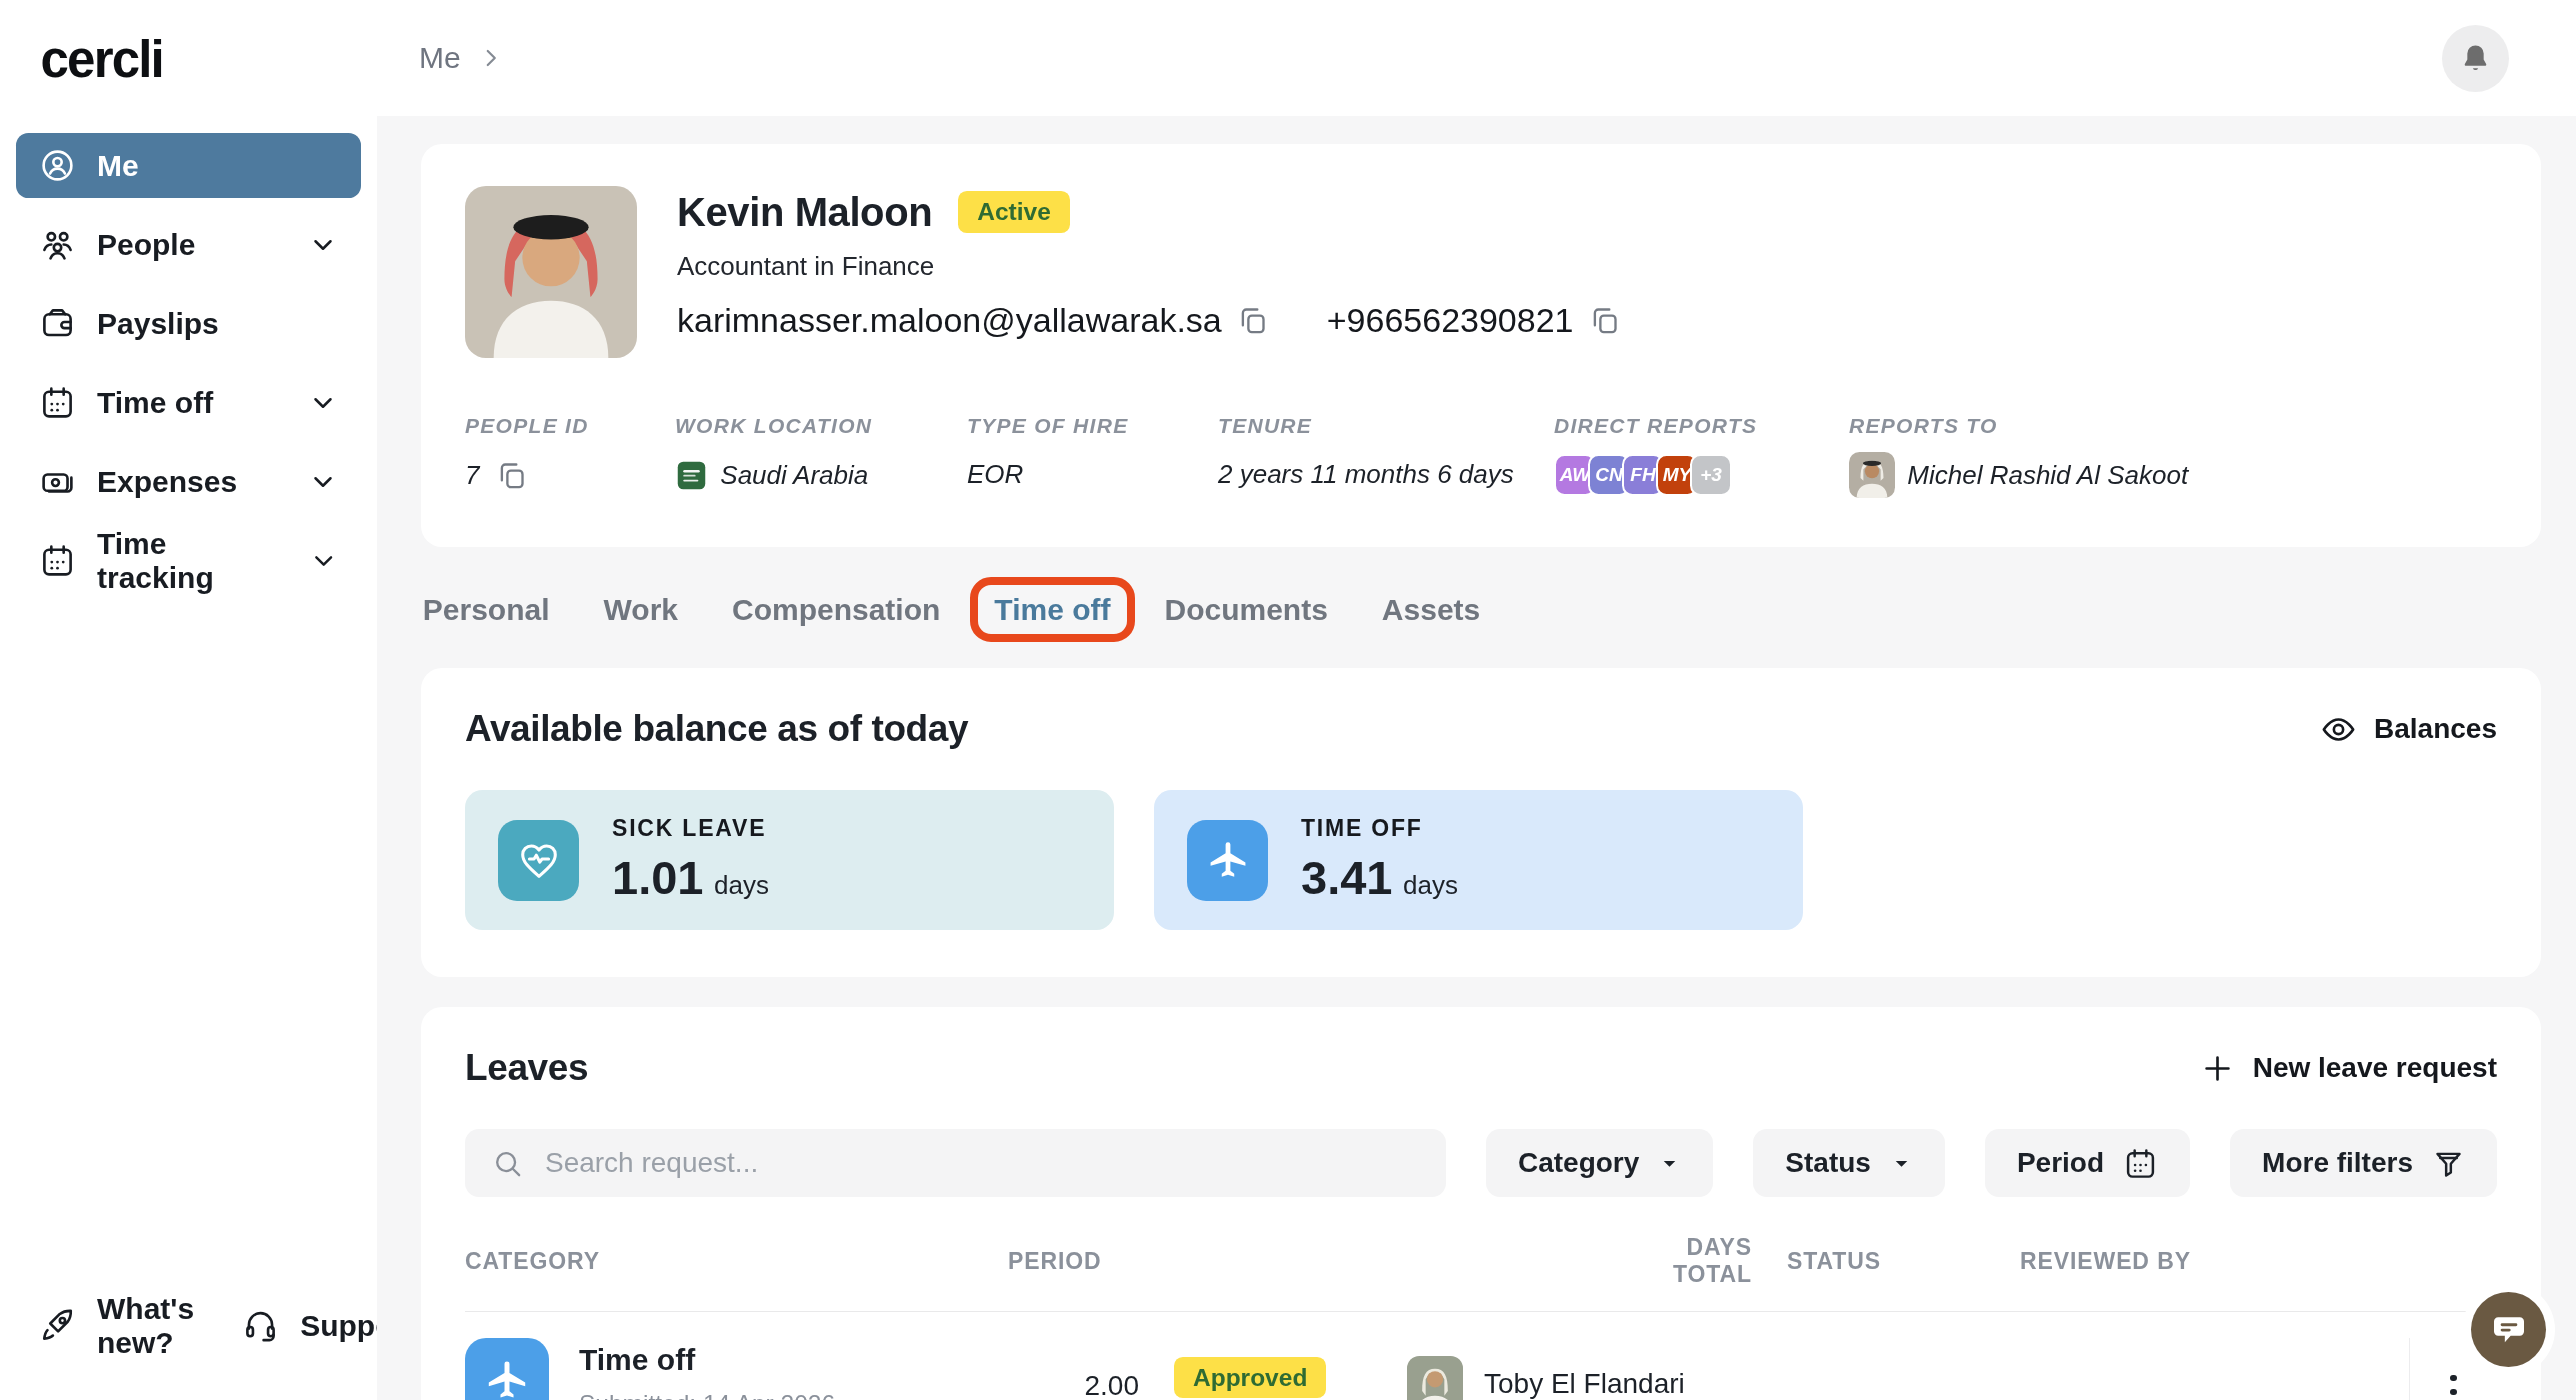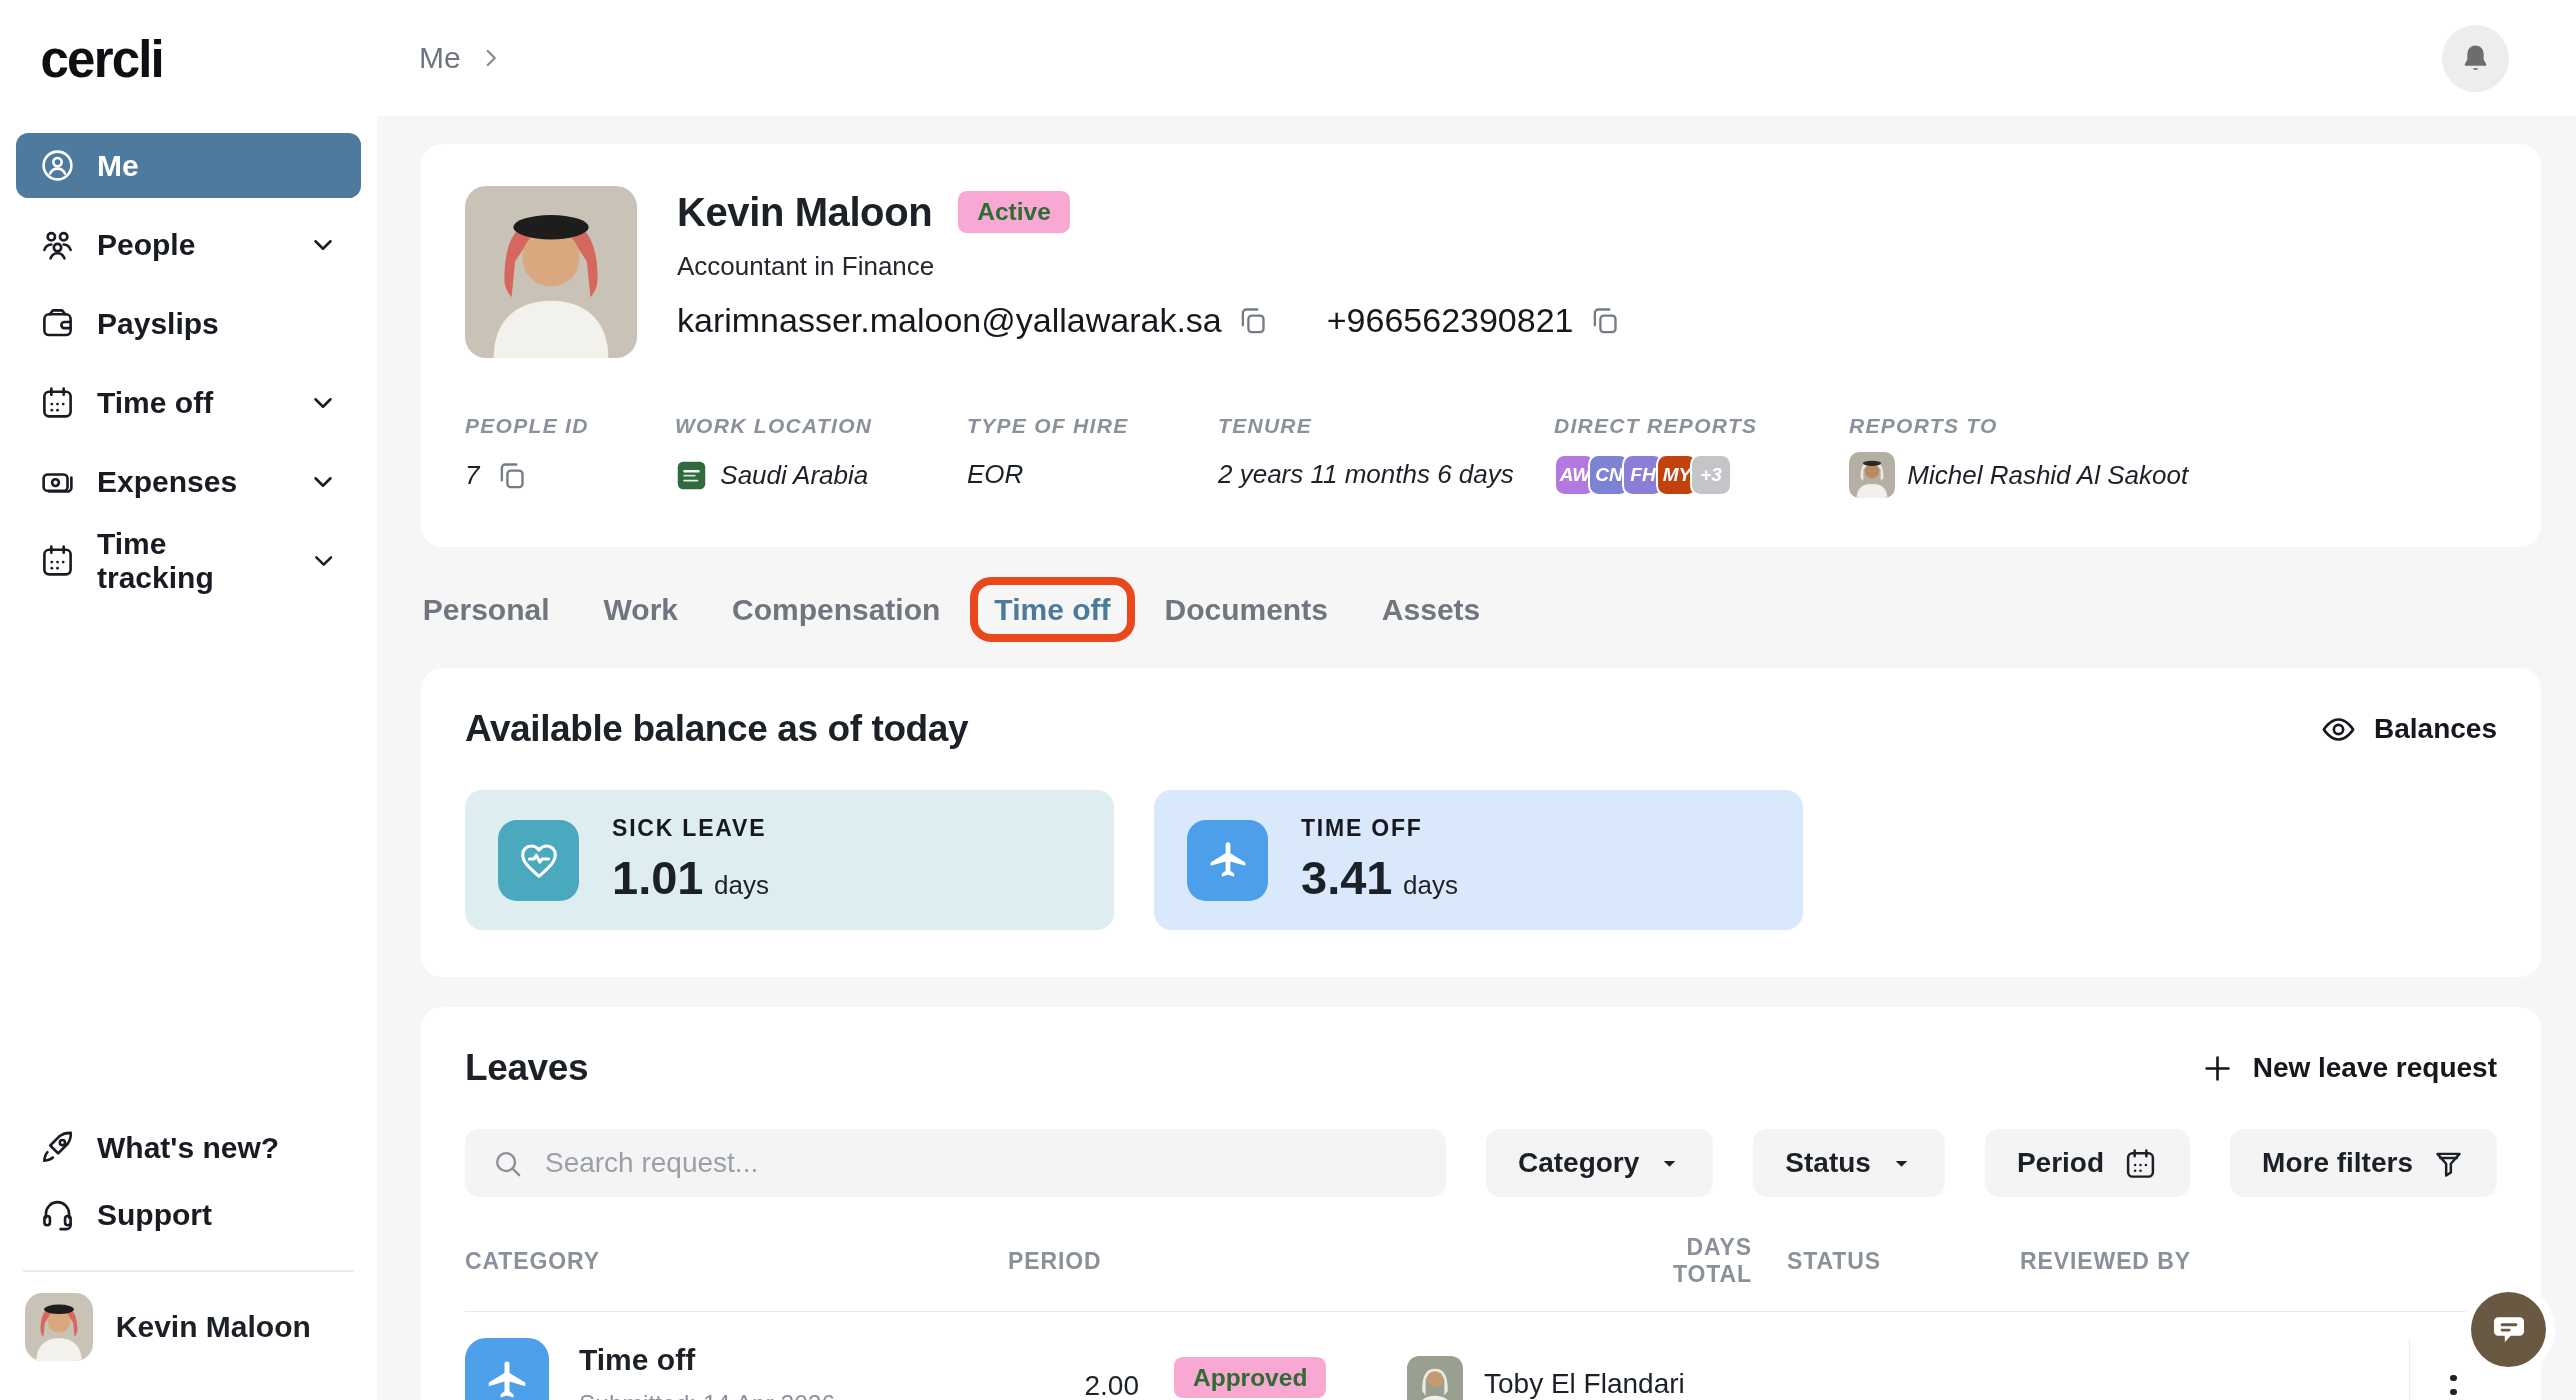--- a/index.html
+++ b/index.html
@@ -12,42 +12,42 @@
   .app { display:flex; width:100%; height:100%; }
 
   
   .sidebar { width:377px; flex:none; background:#fff; display:flex; flex-direction:column; padding:30px 16px 39px; }
   .logo { font-size:51px; font-weight:800; letter-spacing:-1.8px; padding-left:24.5px; margin-bottom:44px; color:#0d0f12; }
   .nav { display:flex; flex-direction:column; gap:14px; }
   .nav-item { display:flex; align-items:center; gap:21px; height:65px; padding:0 23px; border-radius:12.3px; font-size:30px; font-weight:700; color:#181c22; cursor:pointer; }
   .nav-item.active { background:#4e7a9e; color:#fff; }
   .nav-item .nicon { width:37px; height:37px; flex:none; }
   .nav-item .chev { margin-left:auto; width:30px; height:30px; }
-  .sidebar-footer { margin-top:auto; display:flex; flex-direction:column; gap:2px; }
+  .sidebar-footer { margin-top:auto; display:flex; flex-direction:row; gap:2px; }
   .sb-divider { height:1.8px; background:#ececec; margin:21px 7px 19px; }
   .user-row { display:flex; align-items:center; gap:23px; padding:0 8.8px; }
   .user-avatar { width:68px; height:68px; border-radius:17.5px; overflow:hidden; flex:none; }
   .user-name { font-size:30px; font-weight:700; }
 
   
   .main { flex:1; display:flex; flex-direction:column; background:#f6f6f7; min-width:0; }
   .topbar { height:116px; background:#fff; display:flex; align-items:center; justify-content:space-between; padding:0 67px 0 42px; flex:none; }
   .breadcrumb { display:flex; align-items:center; gap:17.5px; font-size:30px; color:#6f7580; }
   .bell-btn { width:67px; height:67px; border-radius:50%; background:#ededee; display:flex; align-items:center; justify-content:center; cursor:pointer; }
 
   .content { flex:1; padding:28px 35px 0 44px; overflow:hidden; }
   .card { background:#fff; border-radius:21px; }
 
   
   .profile-card { padding:42px 44px 49px; }
   .profile-top { display:flex; gap:40px; }
   .avatar-lg { width:172px; height:172px; border-radius:21px; overflow:hidden; flex:none; }
   .name-row { display:flex; align-items:center; gap:26px; margin-top:3.5px; }
   .name { font-size:40px; font-weight:800; letter-spacing:-0.4px; }
-  .badge-green { background:#f9a8d4; color:#2f6b33; font-size:24.5px; font-weight:600; padding:7px 19px; border-radius:8.8px; }
+  .badge-green { background:#fde047; color:#2f6b33; font-size:24.5px; font-weight:600; padding:7px 19px; border-radius:8.8px; }
   .role { font-size:26px; margin-top:16px; color:#23272e; }
   .contact-row { display:flex; align-items:center; margin-top:19px; font-size:34px; color:#15181d; }
   .copy-btn { margin-left:14px; width:33px; height:33px; color:#757b84; cursor:pointer; }
   .contact-gap { width:58px; }
   .profile-fields { display:flex; margin-top:56px;font-style:italic; }
   .pf-label { font-size:21px; font-weight:600; letter-spacing:1.3px; color:#8b919b; }
   .pf-value { margin-top:21px; font-size:26px; color:#1c2128; display:flex; align-items:center; gap:12.3px; }
   .f-people { width:210px; } .f-location { width:292px; } .f-hire { width:251px; }
   .f-tenure { width:336px; } .f-reports { width:295px; } .f-manager { flex:1; }
   .chips { display:flex; margin-top:16px; }

